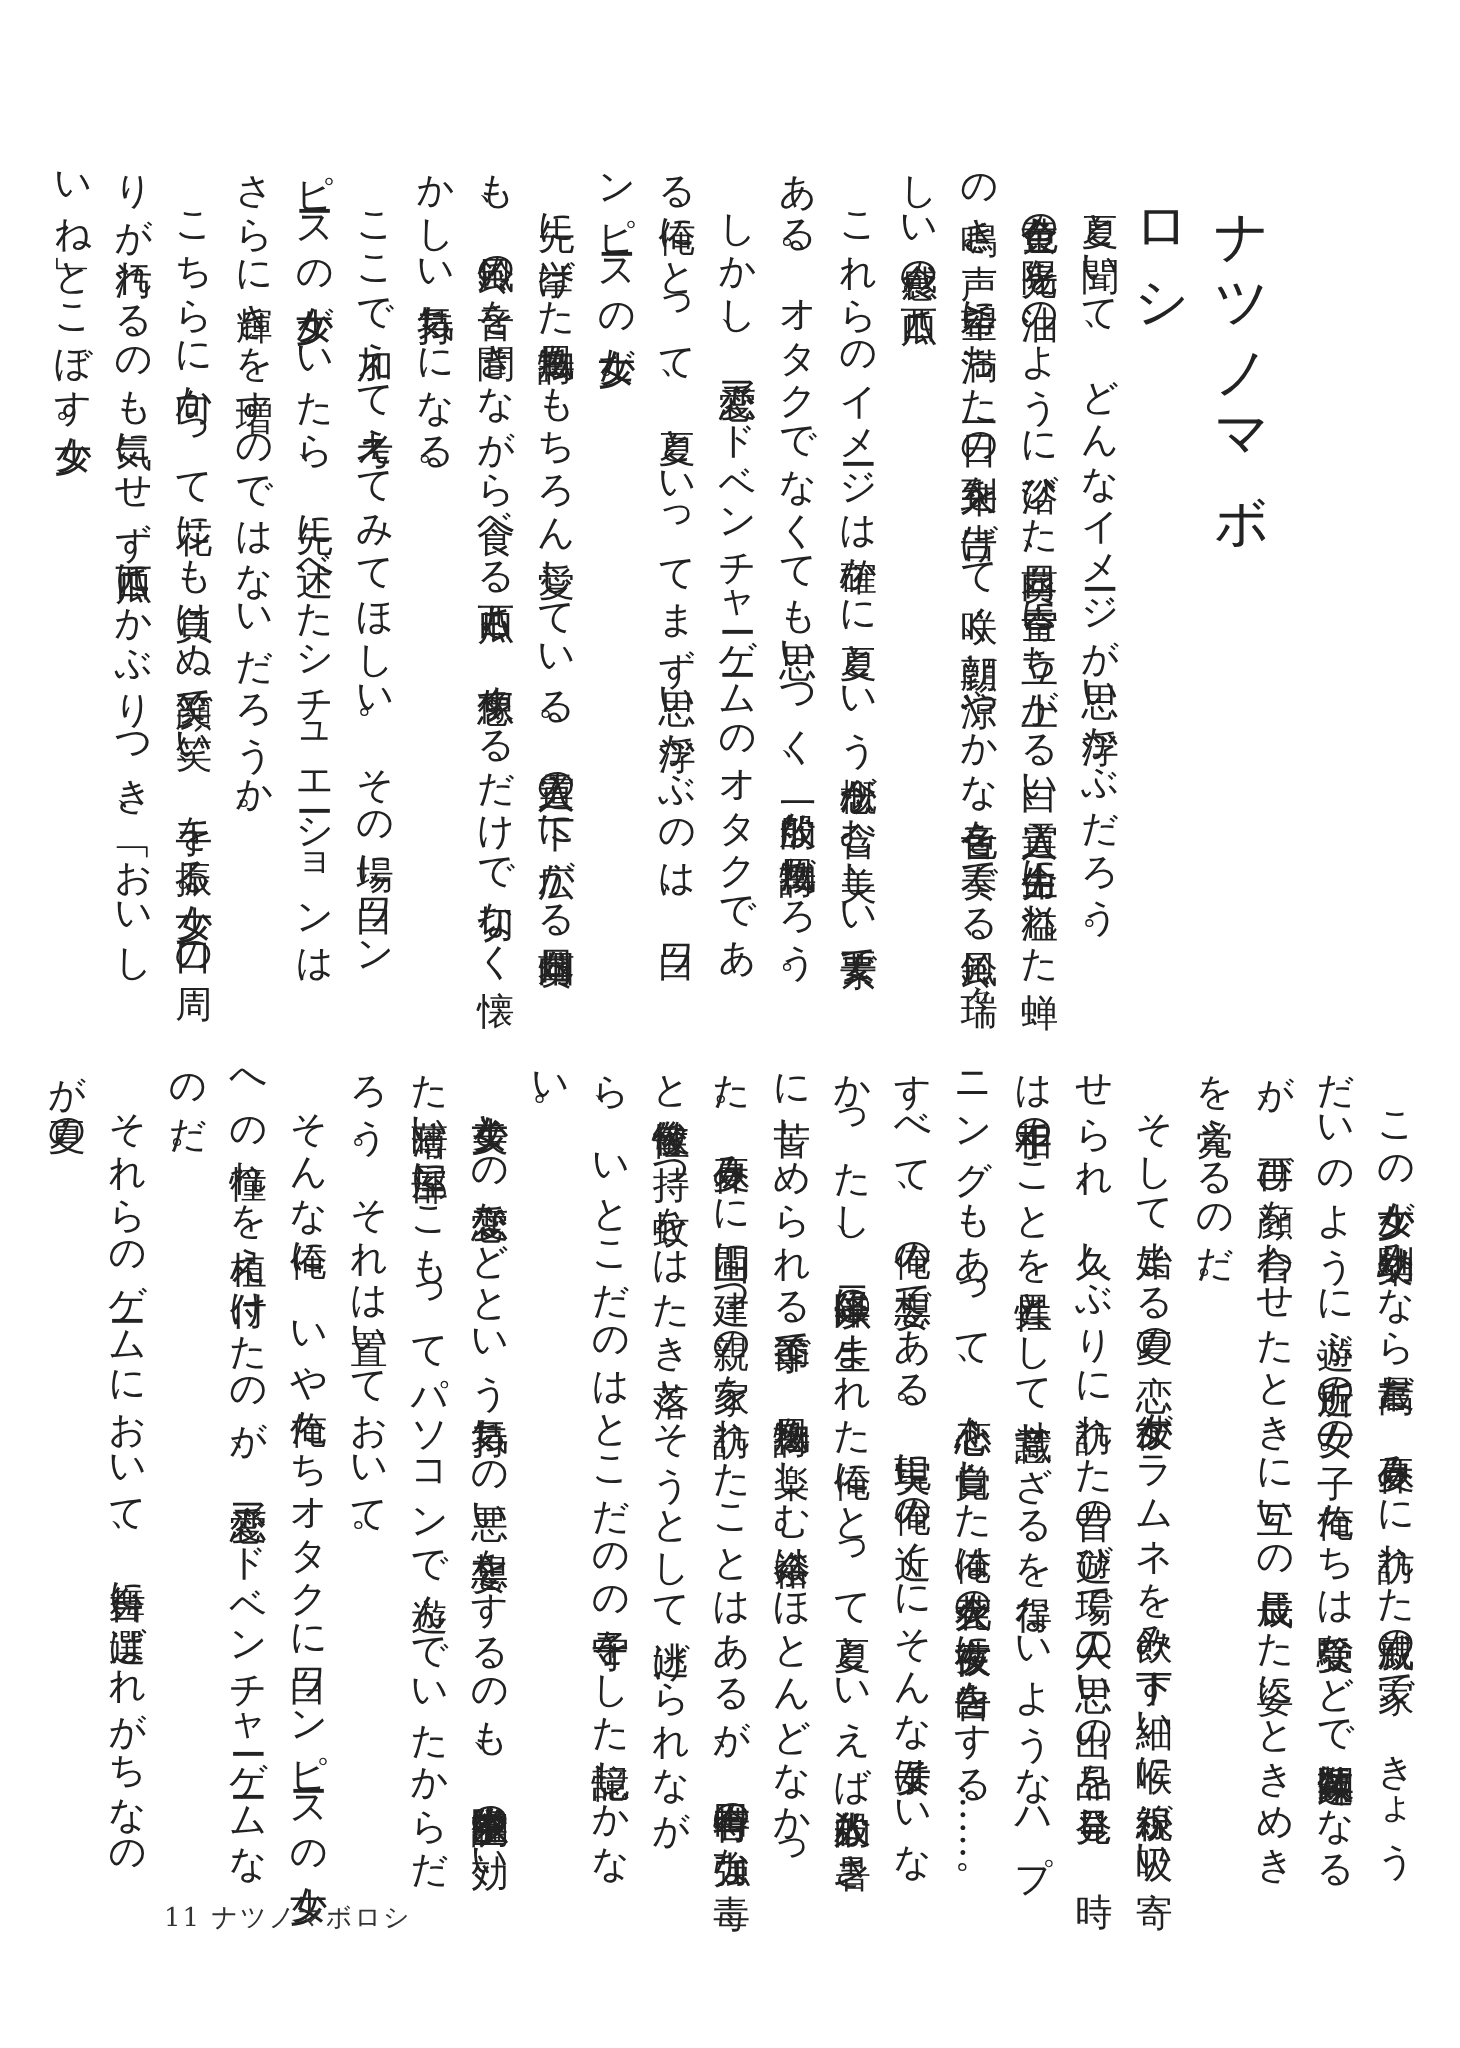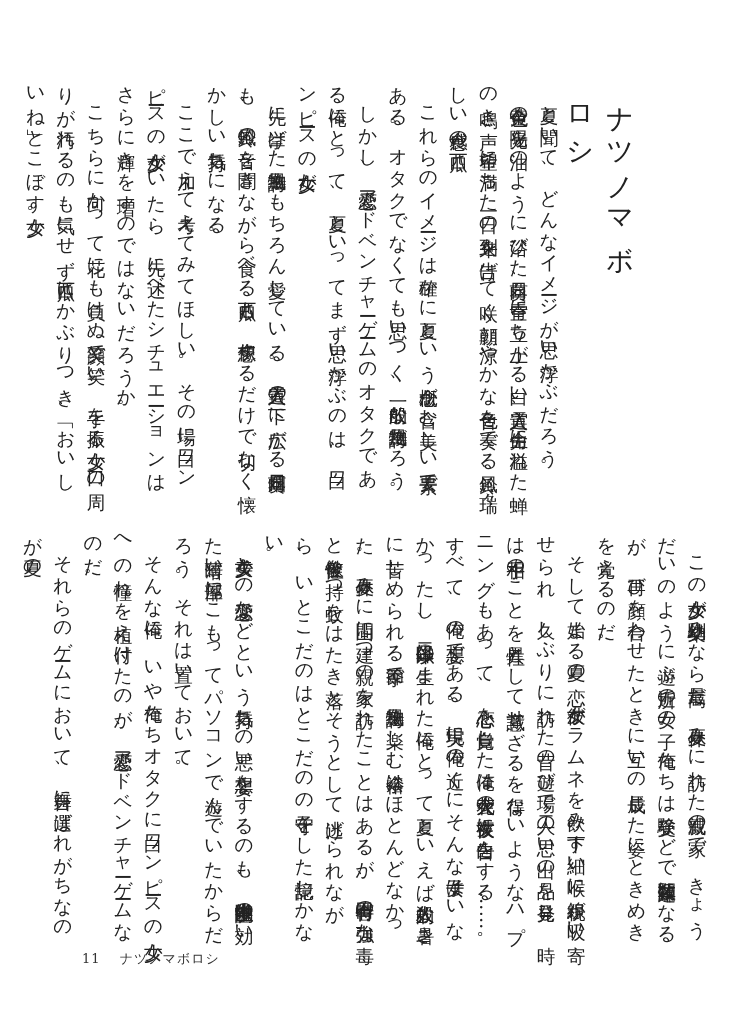--- a/index.html
+++ b/index.html
@@ -16,21 +16,21 @@
     font-size: 18.6px; line-height: 30.2px; letter-spacing: 0.3px;
   }
   .block p { margin: 0; text-indent: 1em; }
   .block p.noindent { text-indent: 0; }
   #top-block { right: 166px; top: 74px; height: 425px; width: 500px; }
   #bottom-block { right: 18px; top: 524px; height: 425px; width: 640px; }
   .footer {
     position: absolute; left: 82px; top: 950px; font-size: 13px; color: #333;
     letter-spacing: 1px;
   }
-  .footer .num { margin-right: 14px; }
+  .footer .num { }
 </style>
 </head>
 <body>
 
 <div class="title">ナツノマボロシ</div>
 
 <div class="block" id="top-block">
   <p>夏と聞いて、どんなイメージが思い浮かぶだろう。</p>
   <p>黄金色の陽光を油のように浴びた向日葵、青空に立ち上がる白い入道雲、生命力に溢れた蝉の鳴き声。希望に満ちた一日の到来を告げて咲く朝顔、涼やかな音色を奏でる風鈴、瑞々しい食感の西瓜。</p>
   <p>これらのイメージは確かに夏という概念が含む美しい要素である。オタクでなくても思いつく、一般的な風物詩だろう。</p>

